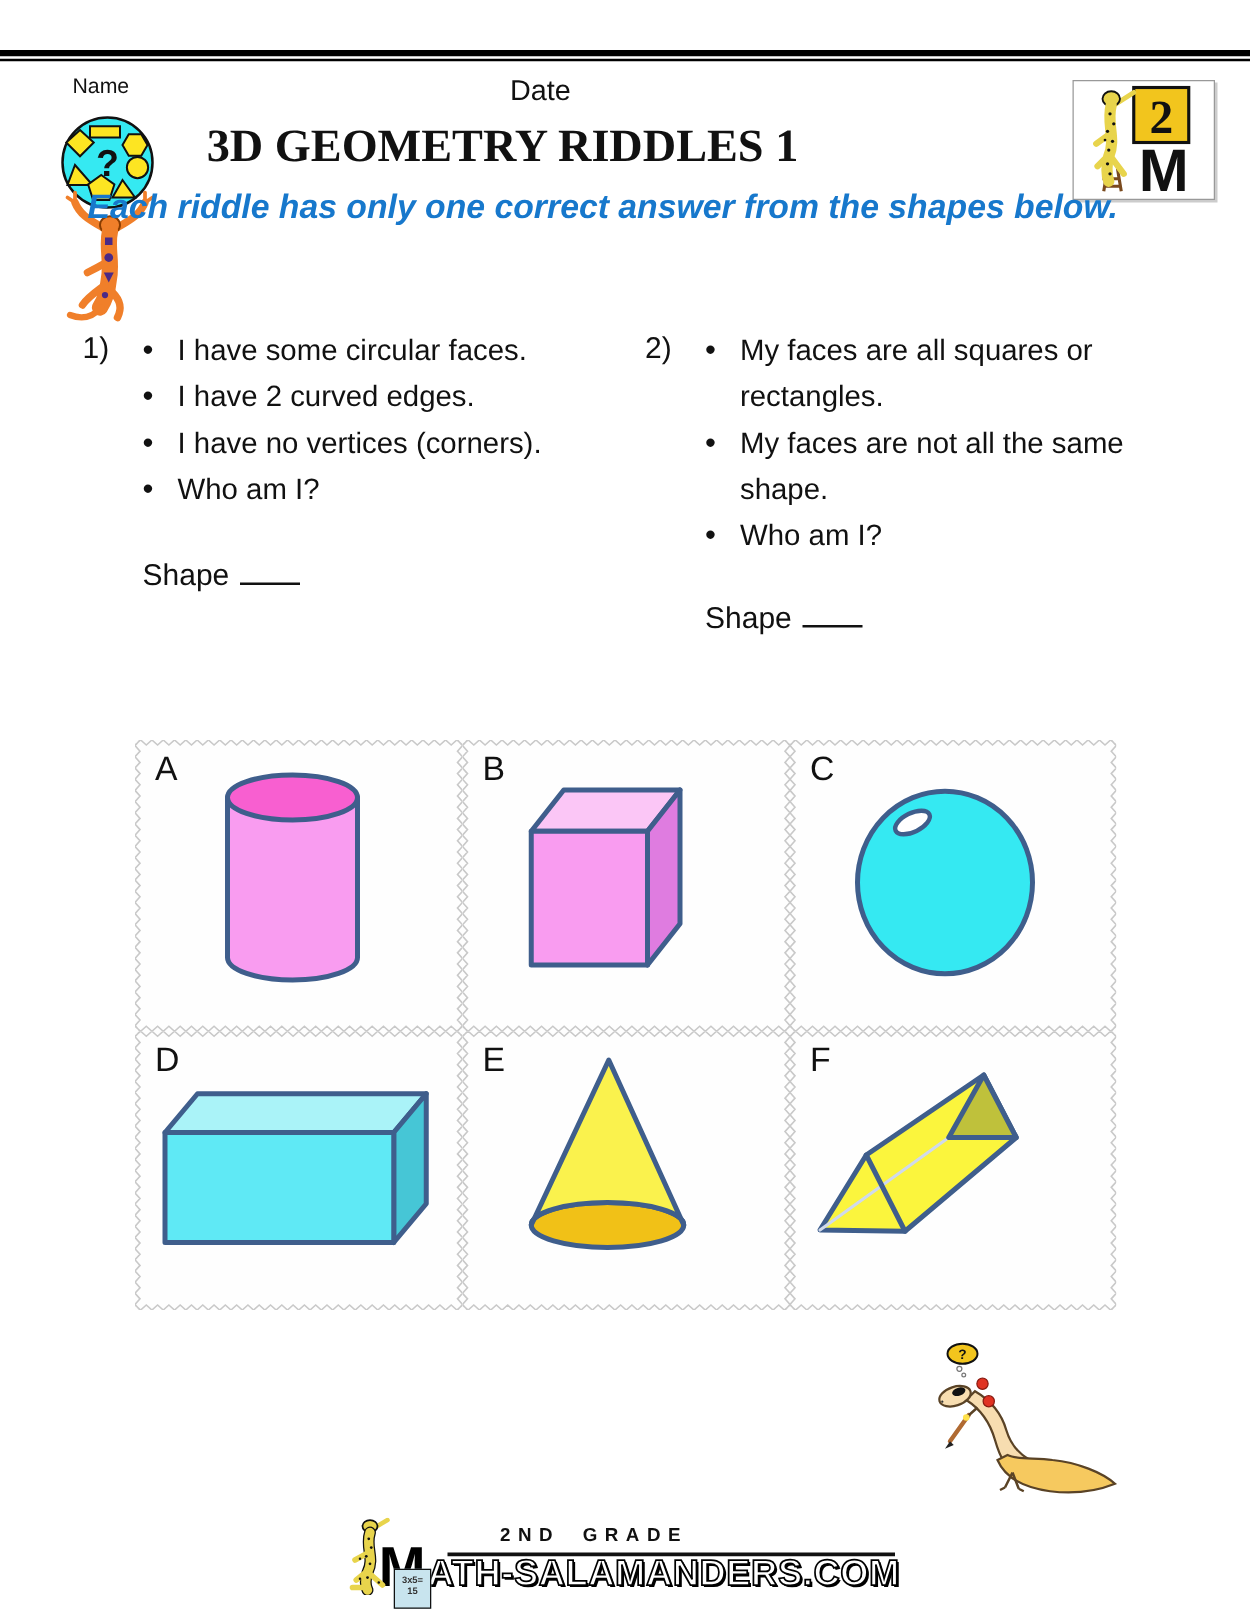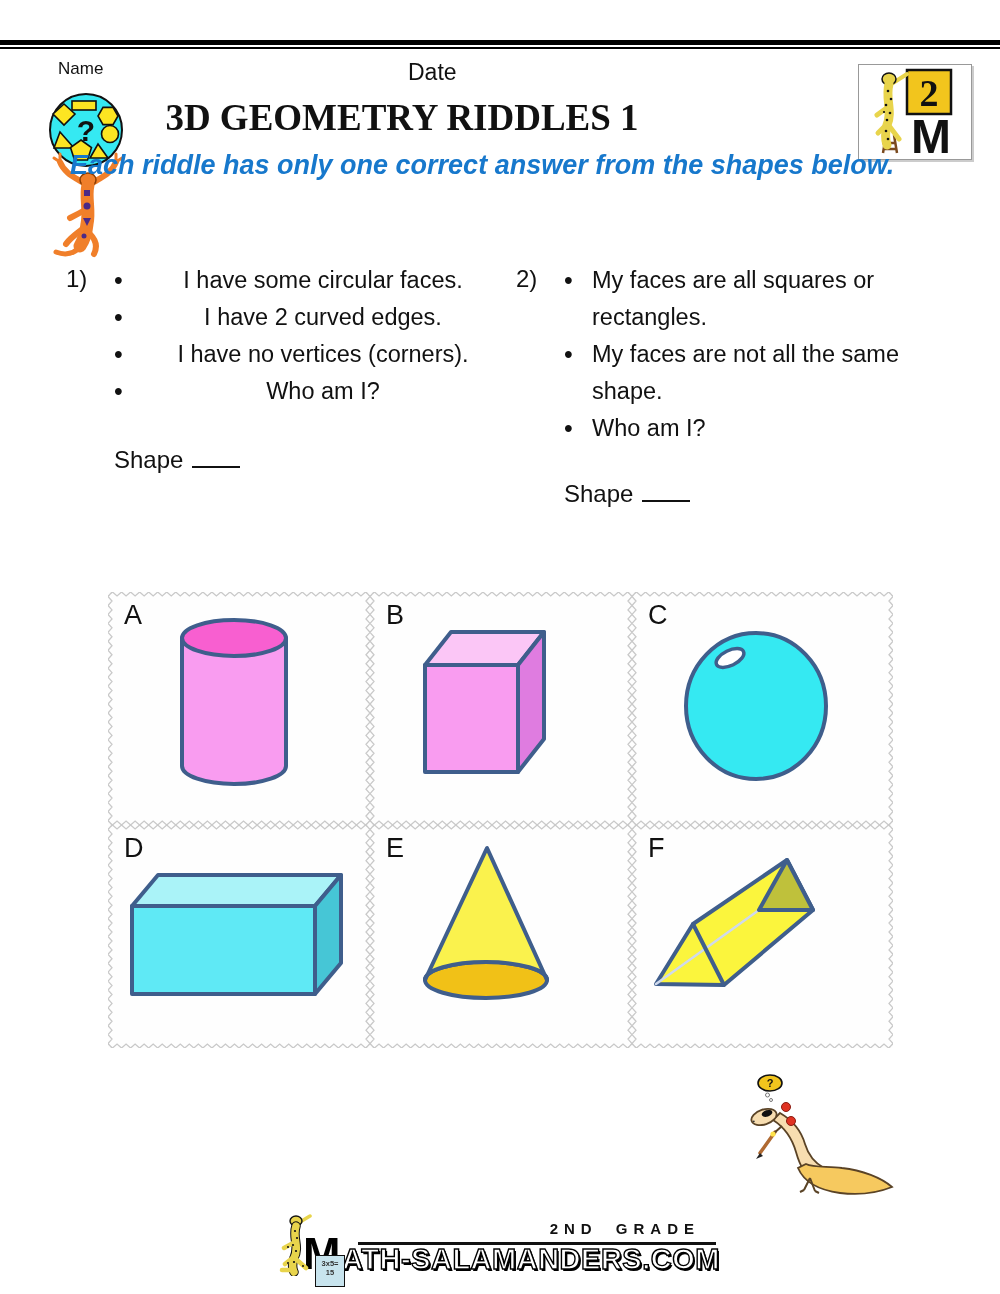--- a/index.html
+++ b/index.html
@@ -13,36 +13,36 @@
          font-family:"Liberation Serif",serif;font-weight:bold;font-size:37px;letter-spacing:0px;}
   .subtitle{position:absolute;left:70px;top:150px;width:900px;text-align:left;
             font-style:italic;font-weight:600;font-size:27px;}
   .tr-logo{position:absolute;left:858px;top:64px;width:112px;height:94px;background:#fff;
            border:1px solid #999;box-shadow:2px 2px 0 #ccc;}
   .riddle{position:absolute;top:262px;}
   #riddle-1{left:66px;width:445px;}
   #riddle-2{left:516px;width:400px;}
   .riddle-number{position:absolute;left:0;top:3px;font-size:24px;}
   .clues{margin:0;padding:0;list-style:none;margin-left:48px;width:360px;}
-  #riddle-1 .clues{width:390px;text-align:center;}
+  #riddle-1 .clues{width:390px;}
   .clues li{position:relative;padding-left:28px;font-size:23.5px;line-height:37px;}
   .clues li::before{content:"•";position:absolute;left:0;top:0;font-size:25px;}
   .shape-row{margin-left:48px;font-size:24px;}
   #riddle-1 .shape-row{margin-top:36px;}
   #riddle-2 .shape-row{margin-top:33px;}
   .blank{display:inline-block;width:48px;height:20px;border-bottom:2.5px solid #111;margin-left:9px;}
   .grid{position:absolute;left:108px;top:592px;width:785px;height:456px;}
   .cell{position:absolute;background:#fefefe;}
   .cell-label{position:absolute;left:16px;top:8px;font-size:27px;z-index:2;}
   .shape-svg{position:absolute;left:0;top:0;z-index:1;}
   .sg{stroke-width:4px;stroke-linejoin:round;stroke-linecap:round;fill:none;}
   .zzb{position:absolute;left:0;top:0;pointer-events:none;z-index:3;}
   .zzb path{fill:none;stroke:#c9c9c9;stroke-width:1.3px;}
   .footer{position:absolute;left:270px;top:1196px;width:480px;height:90px;}
-  .f-grade{position:absolute;left:130px;top:24px;width:300px;text-align:right;
+  .f-grade{position:absolute;left:130px;top:24px;width:300px;text-align:left;
            font-size:15px;font-weight:bold;letter-spacing:6px;word-spacing:8px;}
   .f-rule{position:absolute;left:88px;top:46px;width:358px;height:2.5px;background:#111;}
   .f-m{position:absolute;left:33px;top:35px;font-size:45px;font-weight:900;line-height:1;}
   .f-site{position:absolute;left:72px;top:47px;font-size:29px;font-weight:800;letter-spacing:0.5px;color:#111;}
   @supports (-webkit-text-stroke: 1px black){
     .f-site{color:#fff;-webkit-text-stroke:1.4px #000;text-shadow:1.6px 1.6px 0 #000;}
     .f-m{color:#000;-webkit-text-stroke:0;}
   }
   .f-board{position:absolute;left:45px;top:14px;width:30px;height:32px;background:#c8e4ee;
            border:1.5px solid #111;text-align:center;font-size:7.5px;line-height:1.2;padding-top:3px;

